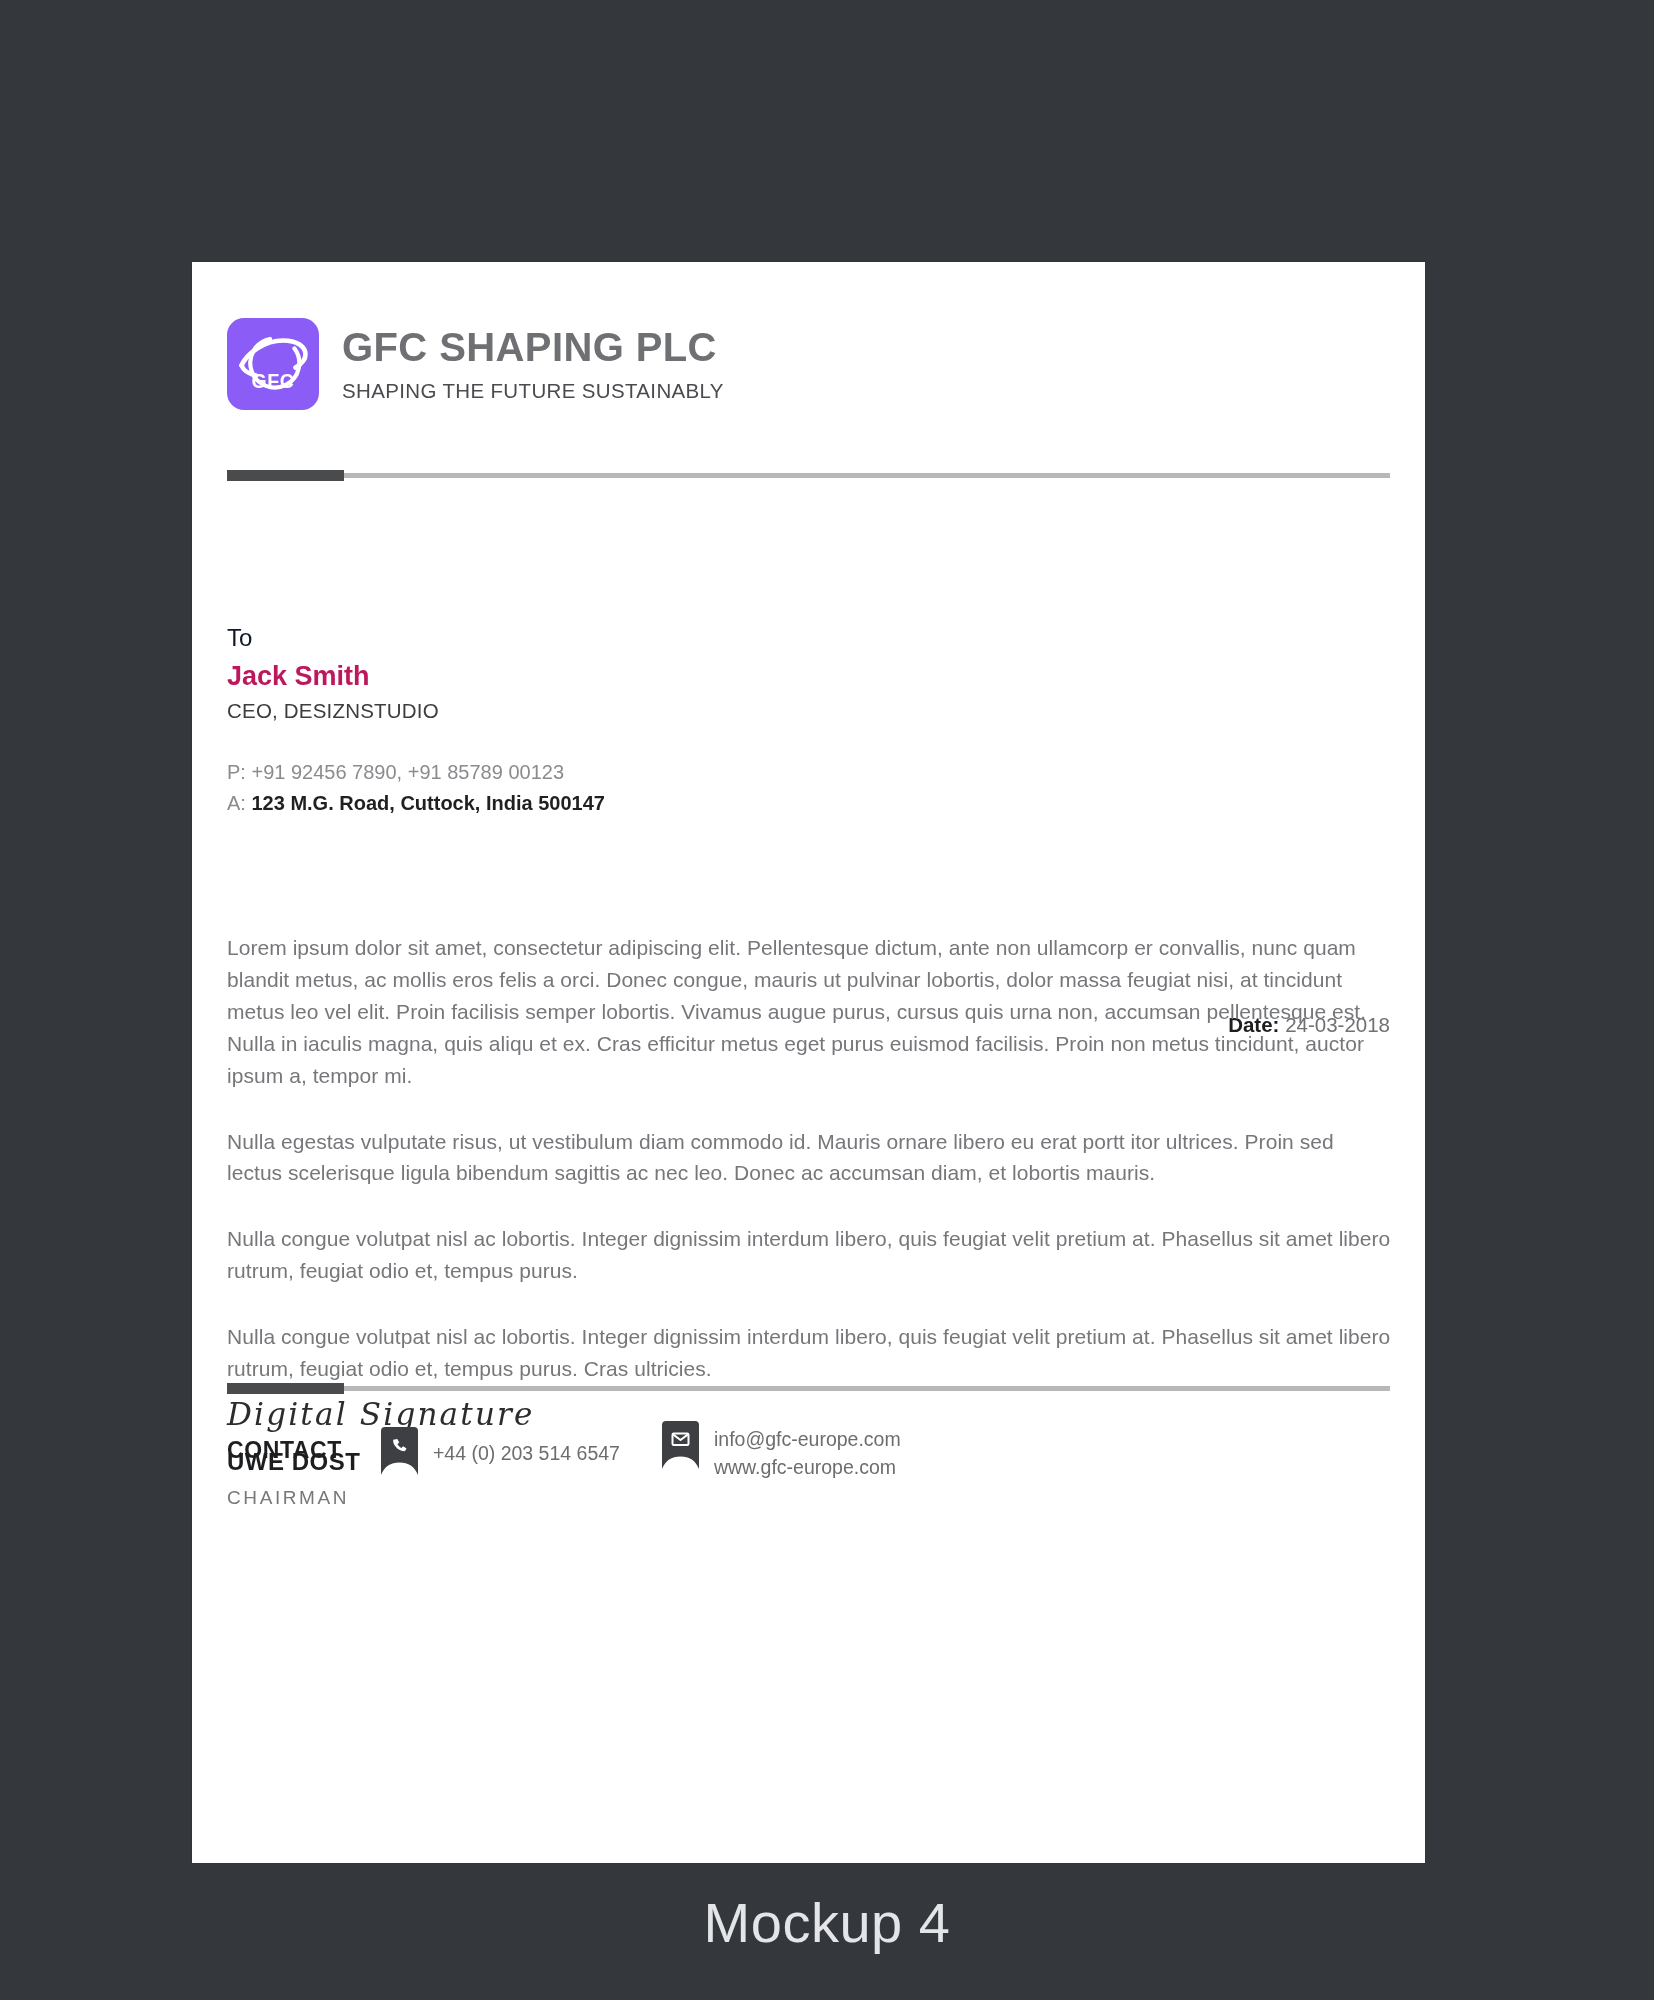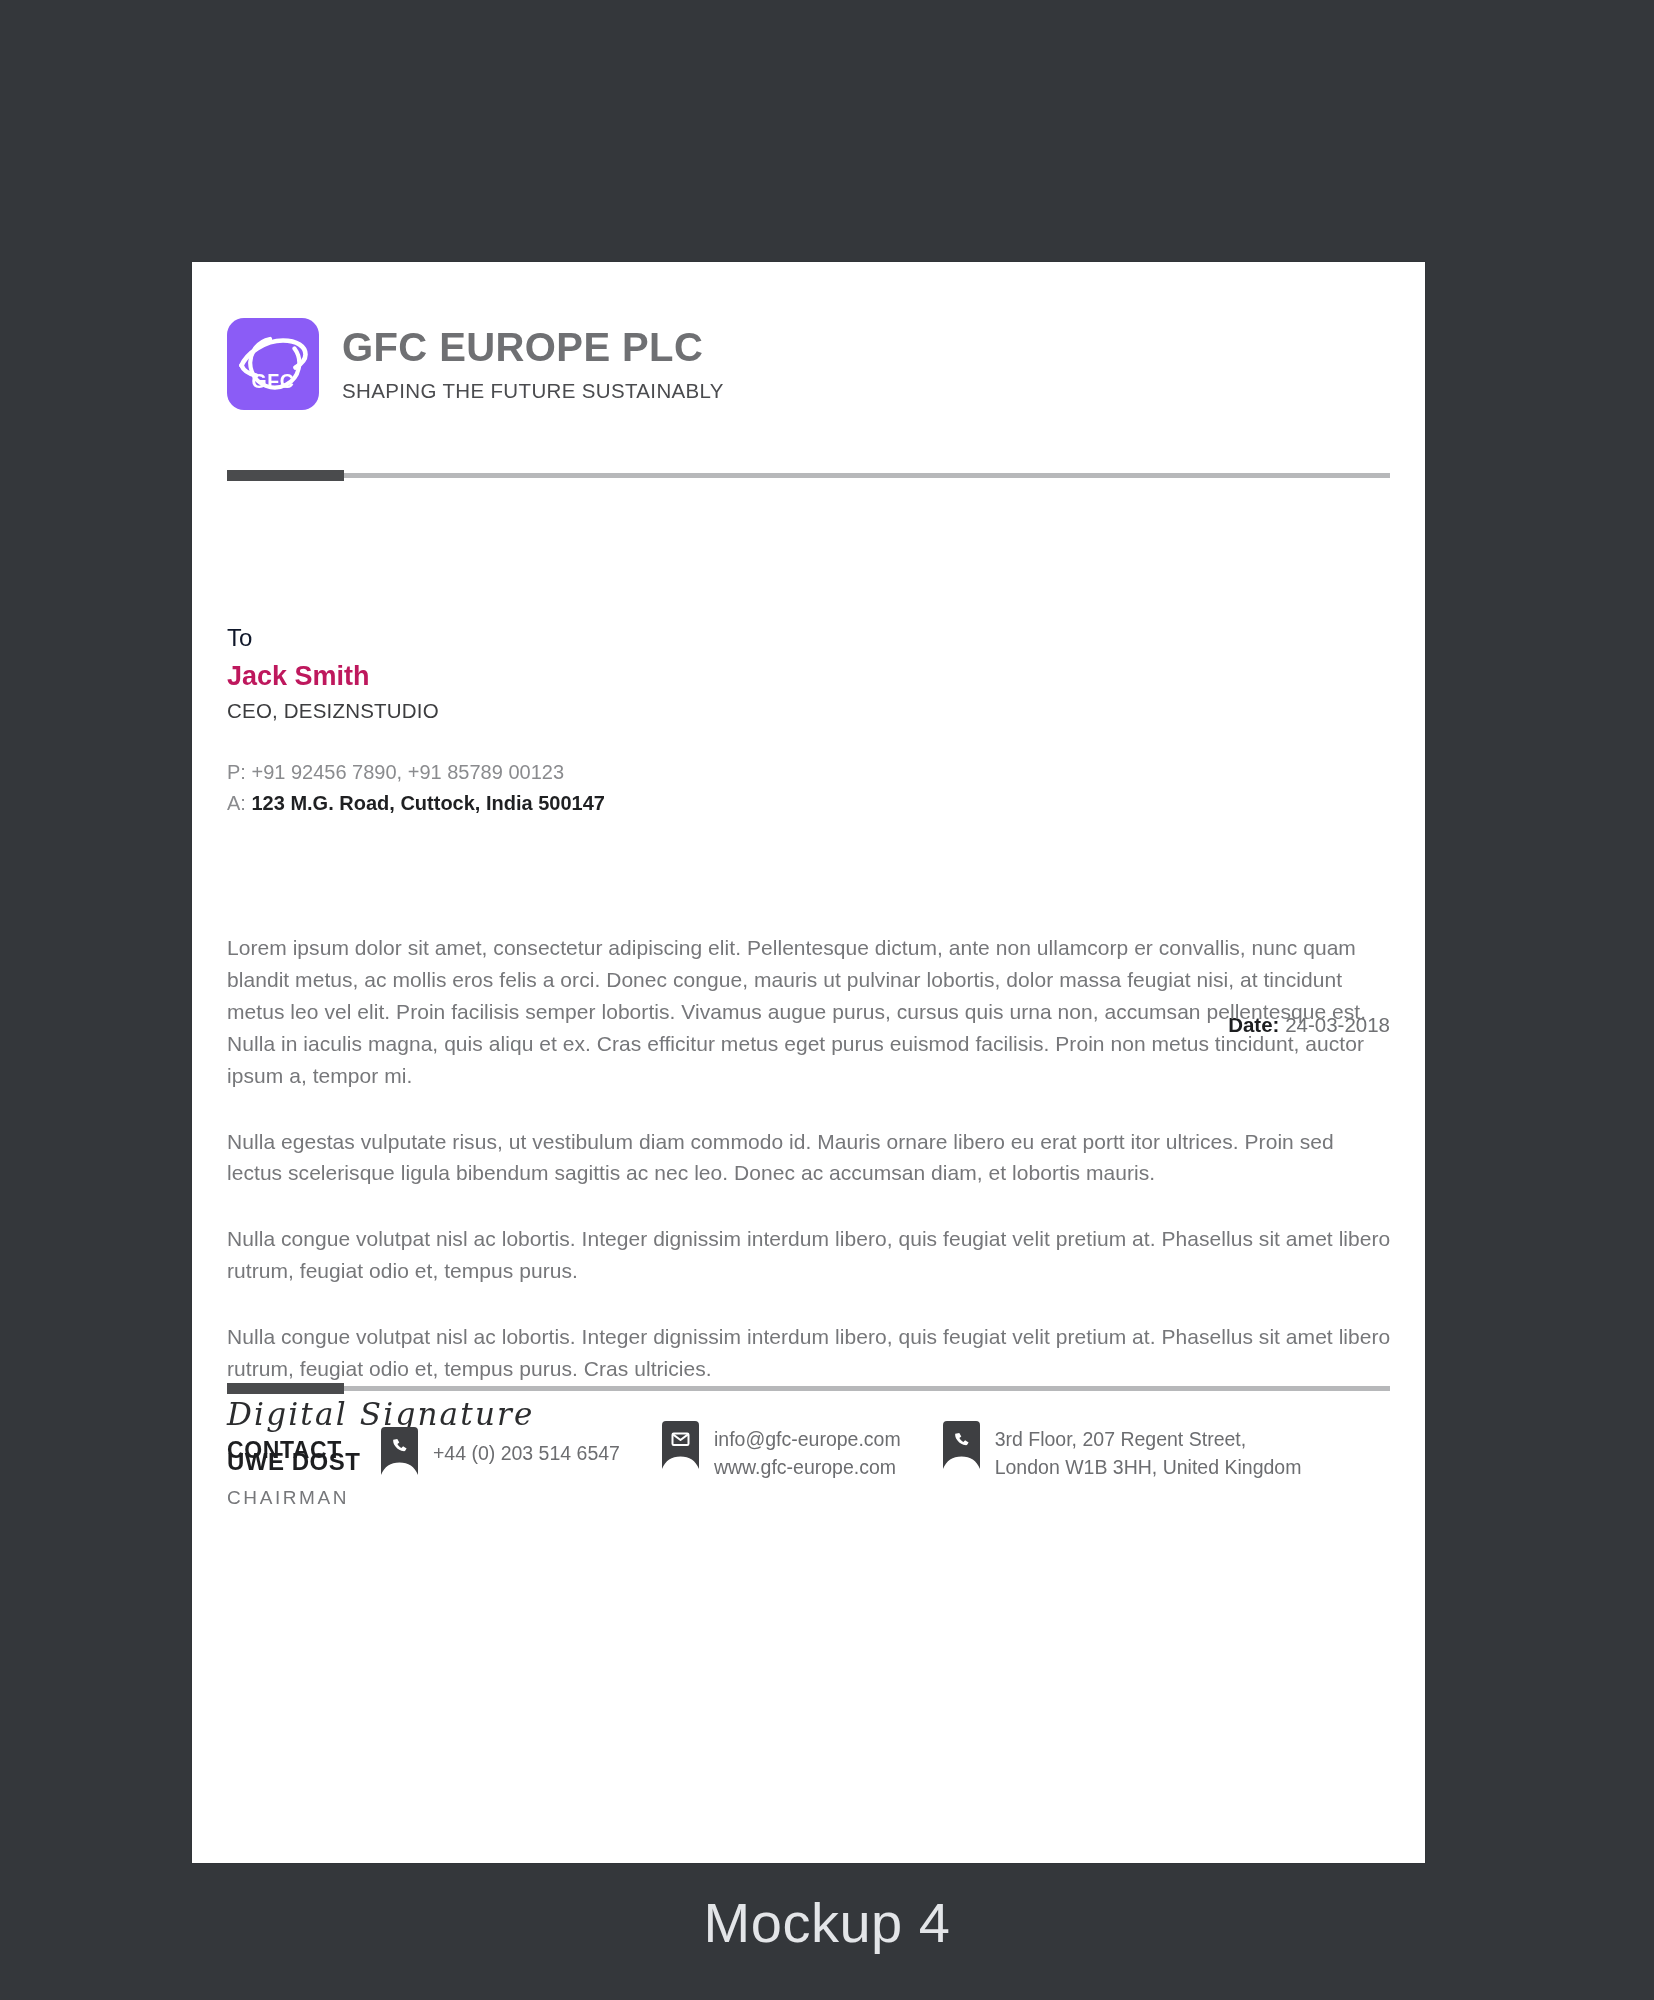--- a/index.html
+++ b/index.html
@@ -271,21 +271,21 @@
 
             <path d="M67.5 30.5 a24.5 24.5 0 1 1 -24.5 -9.5"></path>
 
             <path d="M14.5 47.5 C 20 35 38 22.5 56 22.5 C 70 22.5 78.5 28.5 78.5 36.5 C 78.5 41.5 74.5 46 68.5 49.5" stroke-width="4.6"></path>
             <path d="M14.5 47.5 C 16.5 52.5 22 56 29 57.5" stroke-width="4.6"></path>
           </g>
           <text x="46" y="70" text-anchor="middle" font-family="'Liberation Sans', sans-serif" font-size="19.5" font-weight="bold" fill="#ffffff" letter-spacing="0.6">GFC</text>
         </svg>
       </div>
       <div class="logo-text">
-        <div class="company-name">GFC EUROPE PLC</div>
+        <div class="company-name">GFC SHAPING PLC</div>
         <div class="company-tagline">SHAPING THE FUTURE SUSTAINABLY</div>
       </div>
     </div>
 
     <div class="rule top">
       <span class="seg-dark"></span>
       <span class="seg-light"></span>
     </div>
 
     <div class="recipient">
@@ -347,31 +347,19 @@
             <rect x="10.5" y="12.5" width="16" height="11.5" rx="1.2" fill="none" stroke="#ffffff" stroke-width="2"></rect>
             <path d="M11 13.4 l7.5 5.6 l7.5 -5.6" fill="none" stroke="#ffffff" stroke-width="2" stroke-linejoin="round"></path>
           </svg>
         </span>
         <span class="contact-lines">
           <span style="display:block">info@gfc-europe.com</span>
           <span style="display:block">www.gfc-europe.com</span>
         </span>
       </div>
 
-      <div class="contact-item">
-        <span class="pin">
-          <svg viewBox="0 0 37 48" xmlns="http://www.w3.org/2000/svg">
-            <path d="M4 0 h29 a4 4 0 0 1 4 4 v44 c-3.5 -8.5 -9.5 -12.5 -18.5 -12.5 S3.5 39.5 0 48 V4 A4 4 0 0 1 4 0 Z" fill="#3e3f42"></path>
-            <path d="M12.2 12.8 c0 0 -0.3 2.4 0.9 4.6 c1.6 3 4.4 5.3 7.3 6.3 c1.9 0.7 3.6 0.4 3.6 0.4 l1.6 -2.6 l-3.5 -2.3 l-1.7 1.7 c-1.6 -0.7 -3.2 -2.1 -4 -3.8 l1.9 -1.5 l-2 -3.6 l-4.1 0.8 Z" fill="#ffffff"></path>
-          </svg>
-        </span>
-        <span class="contact-lines">
-          <span style="display:block">3rd Floor, 207 Regent Street,</span>
-          <span style="display:block">London W1B 3HH, United Kingdom</span>
-        </span>
-      </div>
     </div>
 
   </div>
 
   <div class="bottom-caption">Mockup 4</div>
 
 </div>
 
 </body></html>

